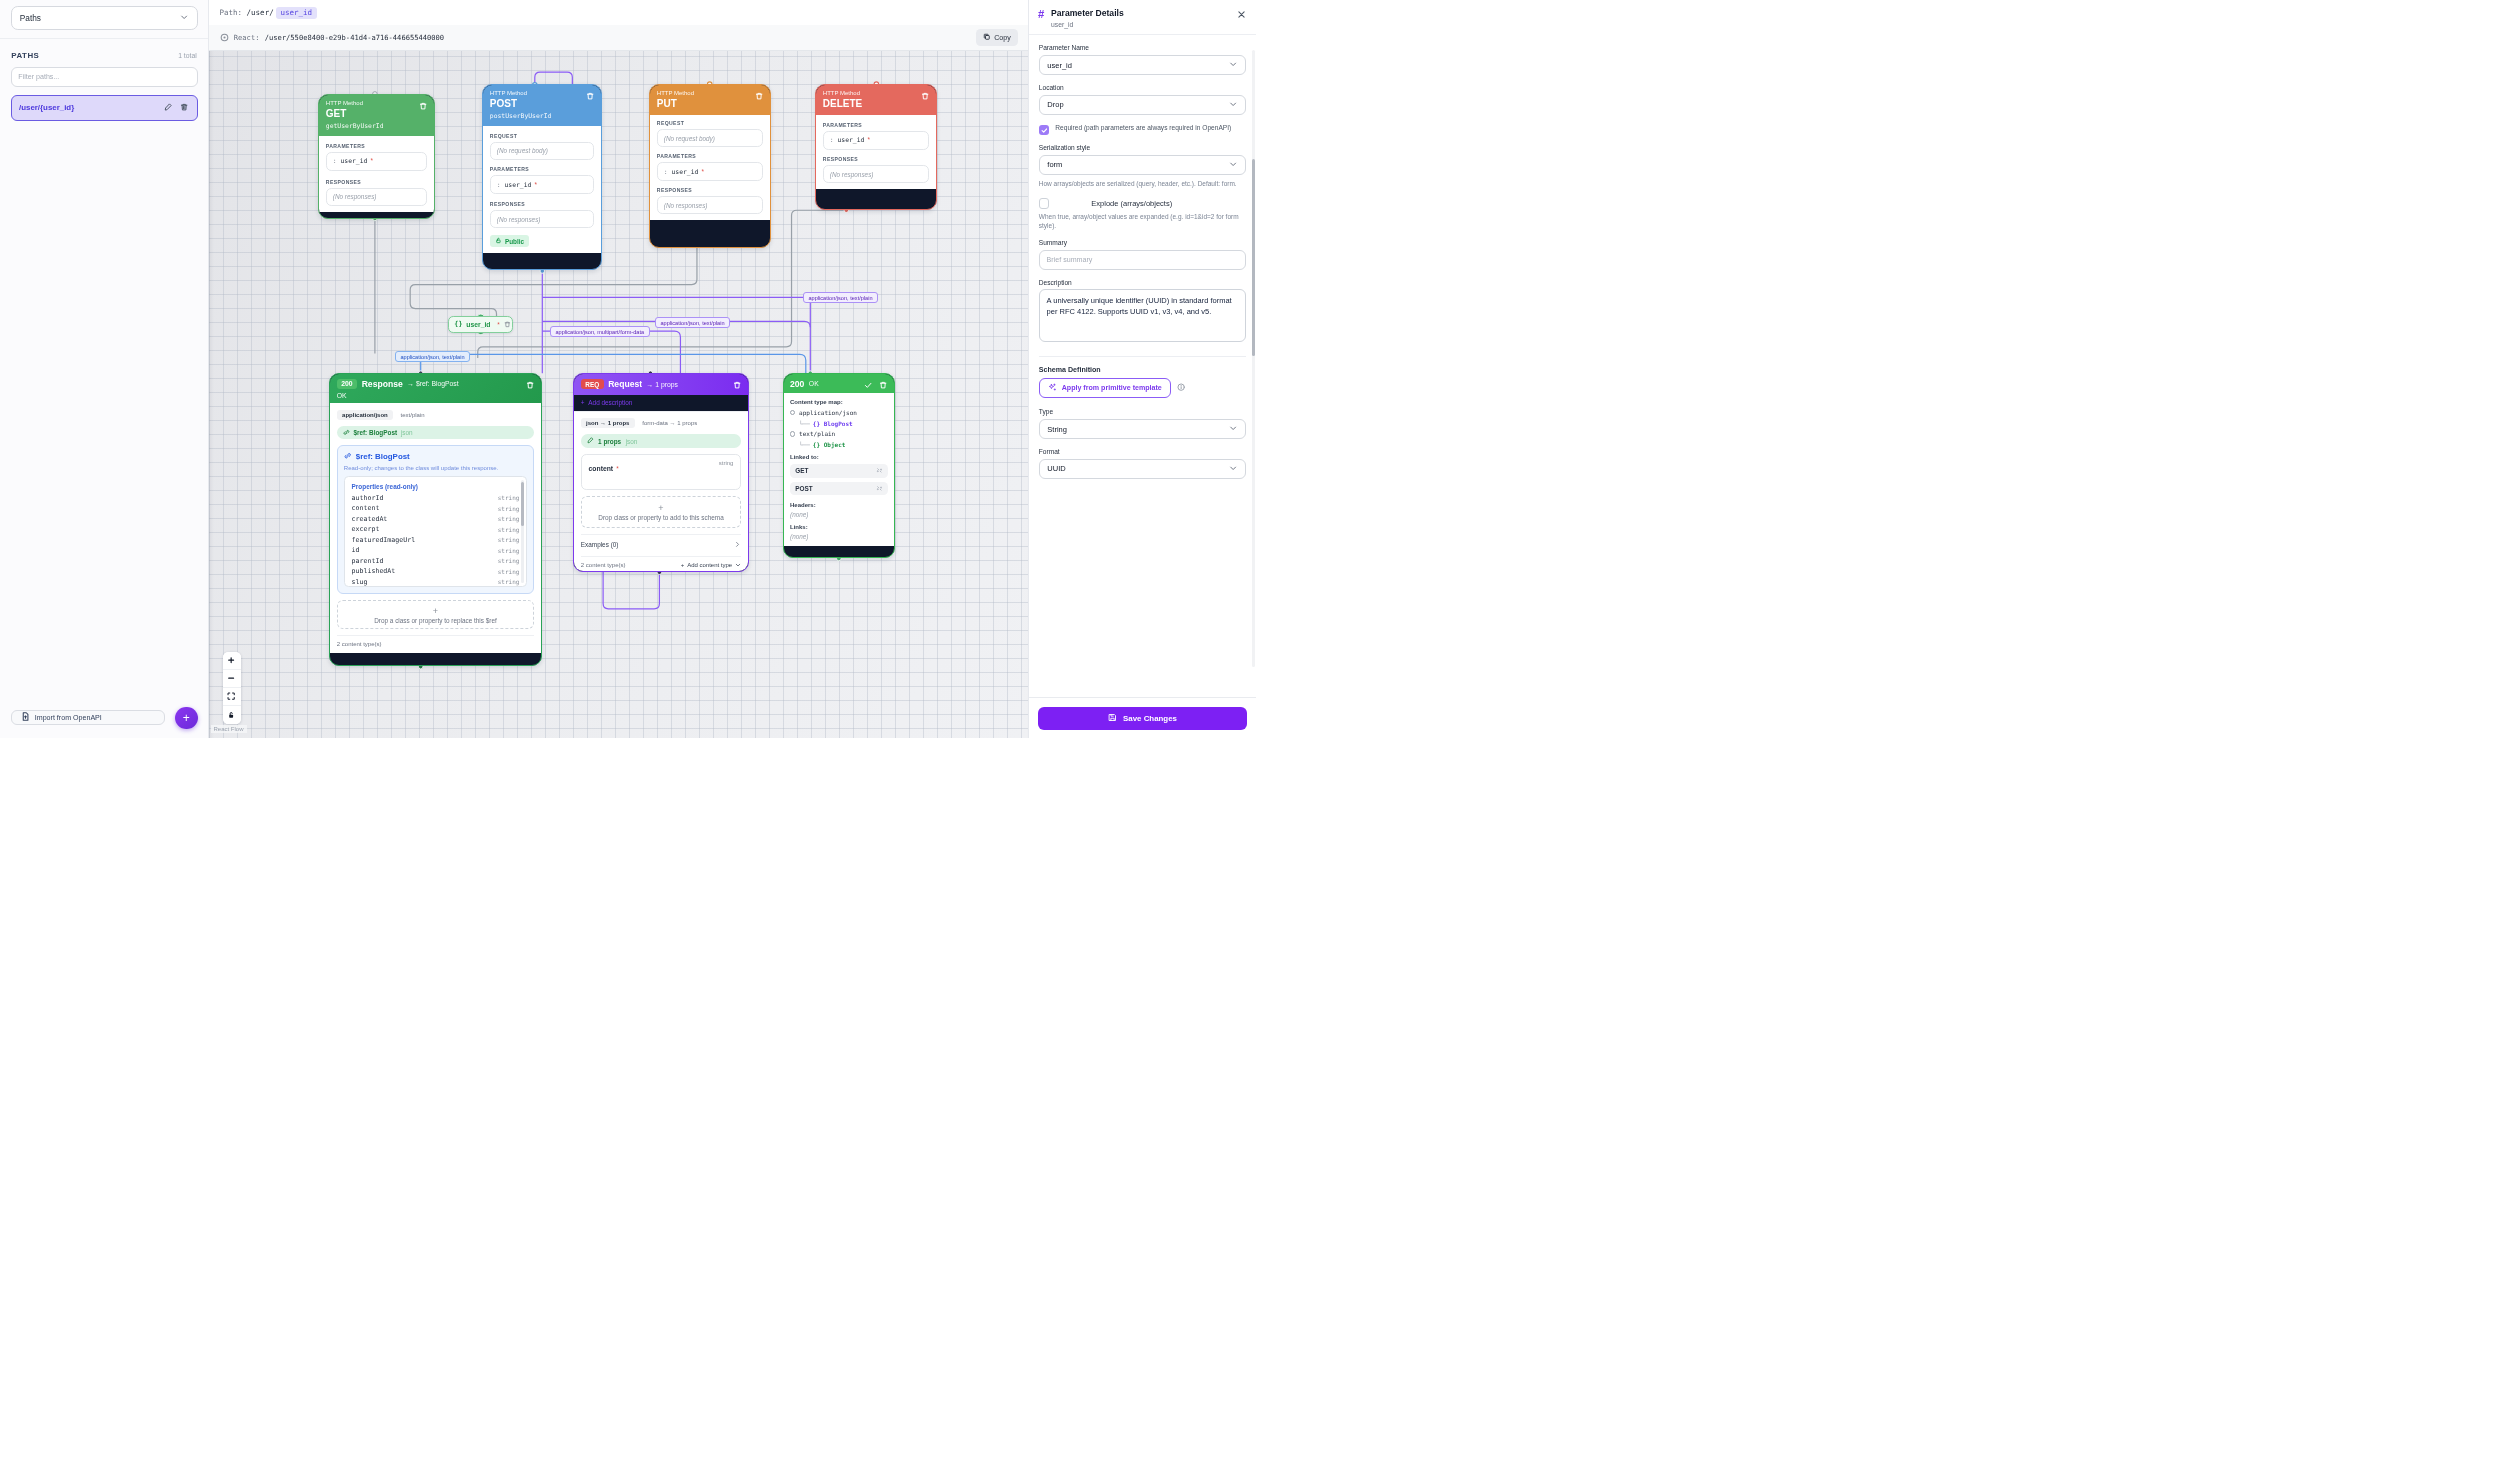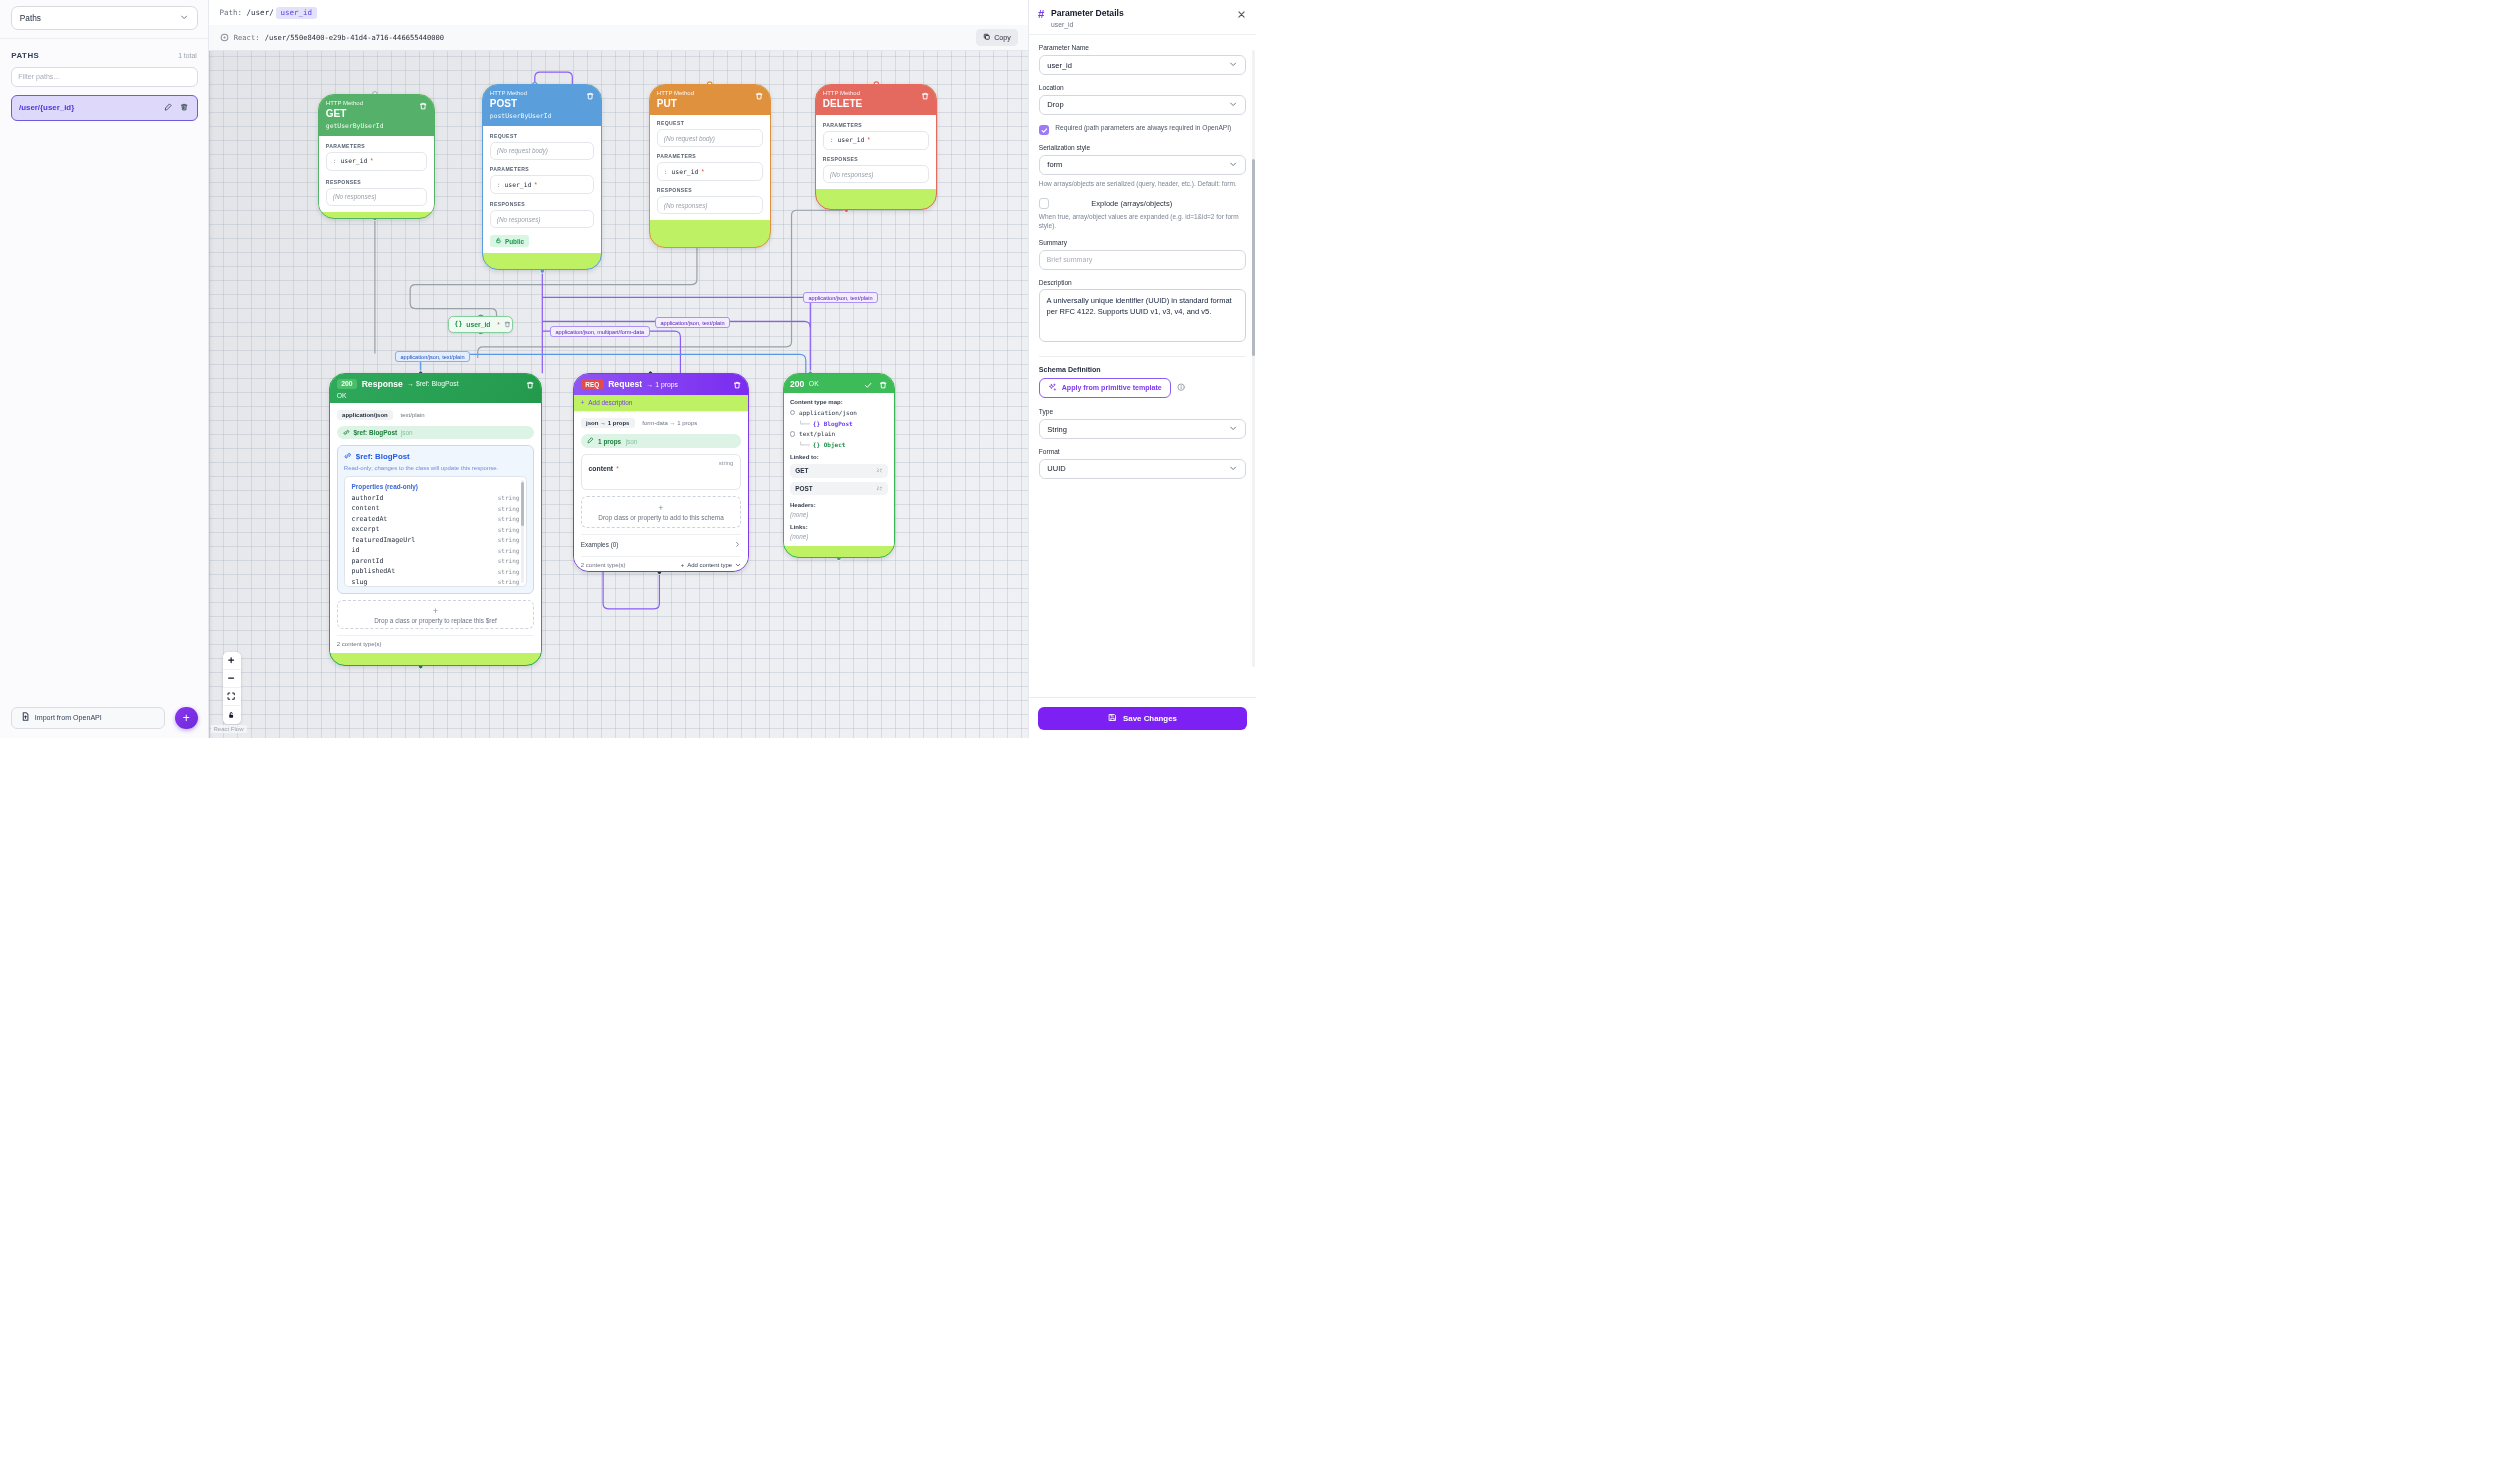--- a/index.html
+++ b/index.html
@@ -19,21 +19,21 @@
   .sb-paths-head .h { font-size:7.9px; font-weight:bold; letter-spacing:0.5px; color:#33415c; }
   .sb-paths-head .c { font-size:6.8px; color:#9ca3af; }
   .sb-filter { margin:0 10.5px; height:20px; border:0.8px solid #d9dce2; border-radius:6px; background:#fff; display:flex; align-items:center; padding:0 6.8px; }
   .sb-filter input { border:0; outline:0; width:100%; font-size:7.1px; font-family:"Liberation Sans",sans-serif; color:#374151; background:transparent; }
   .sb-filter input::placeholder { color:#a7adb8; }
   .path-item { margin:7.5px 10.5px; height:26px; background:#ded9fa; border:1.5px solid #6a5be2; border-radius:6px; display:flex; align-items:center; padding:0 7.5px; cursor:pointer; }
   .path-item .p { font-size:7.9px; font-weight:bold; color:#4c38dd; flex:1; }
   .path-item .icon-btn { color:#4b5563; margin-left:6px; }
   .icon-btn { background:none; border:0; cursor:pointer; display:inline-flex; align-items:center; padding:0.8px; color:inherit; }
   .sb-footer { position:absolute; left:0; right:0; bottom:9px; display:flex; align-items:center; gap:9.8px; padding:0 10.5px; }
-  .import-btn { height:22px; flex:1; border:0.8px solid #dadde3; background:#f8f9fb; border-radius:6px; display:flex; align-items:center; gap:5.3px; padding:0 9px; font-size:7.1px; color:#33415c; cursor:pointer; }
+  .import-btn { height:15px; flex:1; border:0.8px solid #dadde3; background:#f8f9fb; border-radius:6px; display:flex; align-items:center; gap:5.3px; padding:0 9px; font-size:7.1px; color:#33415c; cursor:pointer; }
   .fab { width:22.5px; height:22.5px; border-radius:50%; border:0; background:linear-gradient(140deg,#8a35f0,#6c2bd9); color:#fff; font-size:12px; line-height:1; display:flex; align-items:center; justify-content:center; cursor:pointer; box-shadow:0 1.5px 4.5px rgba(104,44,222,.4); }
 
   
   .canvas-col { position:relative; width:819px; height:100%; flex:0 0 auto; overflow:hidden; }
   .pathbar { position:absolute; left:0; top:0; right:0; height:25px; background:#fff; display:flex; align-items:center; padding:0 10.5px; z-index:30; font-size:7.5px; }
   .pathbar .k { color:#6b7280;text-align:center; }
   .pathbar .b { color:#1f2937; margin-left:4.5px; }
   .pathbar .chip { margin-left:2.3px; background:#e3e1fb; color:#5544e0; border-radius:3px; padding:1.5px 4.5px; }
   .samplebar { position:absolute; left:0; top:25px; right:0; height:26px; background:#f8f9fa; border-bottom:0.8px solid #e4e7eb; display:flex; align-items:center; padding:0 10.5px; z-index:30; }
   .samplebar .eye { color:#8b919b; margin-right:5.3px; display:flex; }
@@ -47,21 +47,21 @@
       linear-gradient(118deg,#e2e3e7 0%,#ebecef 45%,#f0f1f4 100%);
     box-shadow: inset 0 5.3px 5.3px -4.5px rgba(30,40,60,.22), inset 5.3px 0 5.3px -5.3px rgba(30,40,60,.15); }
   .edges { position:absolute; inset:0; width:100%; height:100%; }
 
   
   .elabel { position:absolute; font-size:5.6px; padding:1.5px 4.5px; border-radius:3px; white-space:nowrap; z-index:8; }
   .elabel.purple { background:#f2eefe; border:0.8px solid #ab91f6; color:#5b21b6; }
   .elabel.blue { background:#e3edfc; border:0.8px solid #83b1ef; color:#1e4fc2; }
 
   
-  .node { position:absolute; border-radius:16px; background:#bef264; box-shadow:0 1.5px 4.5px rgba(25,35,60,.13); z-index:10; overflow:hidden; }
+  .node { position:absolute; border-radius:10px; background:#0f172a; box-shadow:0 1.5px 4.5px rgba(25,35,60,.13); z-index:10; overflow:hidden; }
   .mhead { color:#fff; padding:5.3px 6.8px 6px; position:relative; }
   .mhead .kind { font-size:6px; opacity:.92; }
   .mhead .title { font-size:10px; font-weight:bold; margin-top:1.5px; }
   .mhead .sub { font-size:6.4px; font-family:"DejaVu Sans Mono",monospace; opacity:.93; margin-top:3px; }
   .mhead .trash { position:absolute; top:6px; right:6px; color:#fff; }
   .mbody { padding:6.8px 6.8px 6px; display:flex; flex-direction:column; gap:8.3px; background:#fff; }
   .sec .slabel { font-size:5.1px; font-weight:bold; letter-spacing:0.4px; color:#556070; margin-bottom:3px; }
   .fieldbox { border:0.8px solid #e3e6ea; border-radius:5.3px; padding:4.5px 6px; font-size:6.4px; background:#fff; }
   .fieldbox .colon { color:#8b919b; font-family:"DejaVu Sans Mono",monospace; }
   .fieldbox .pname { color:#1f2937; font-family:"DejaVu Sans Mono",monospace; margin-left:3.8px; }

